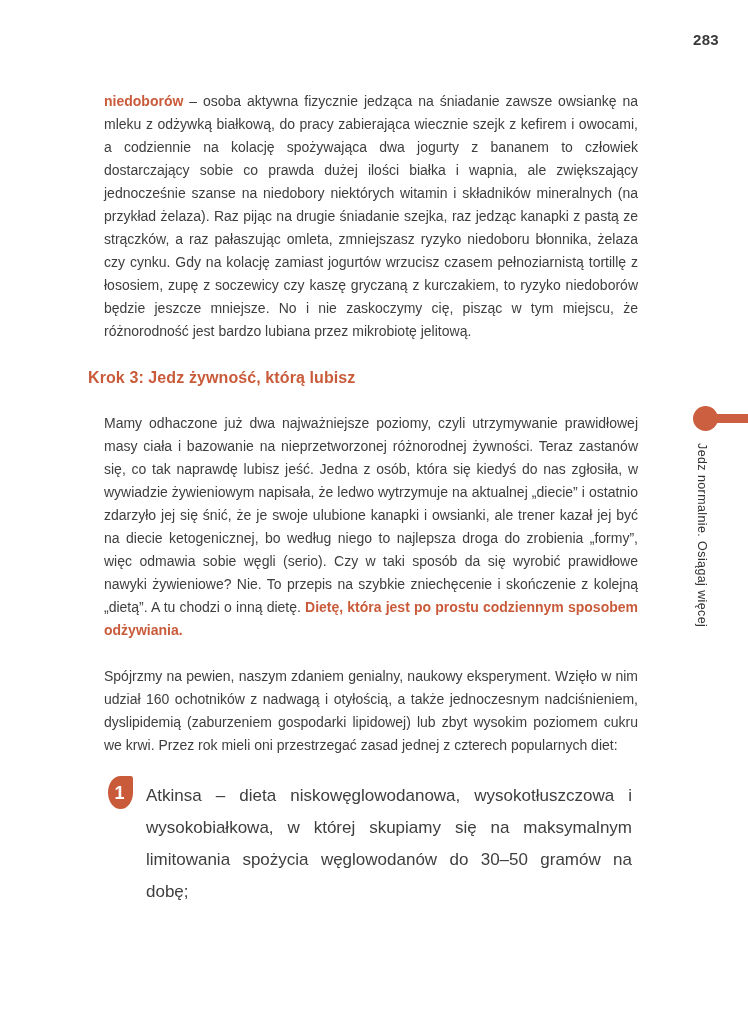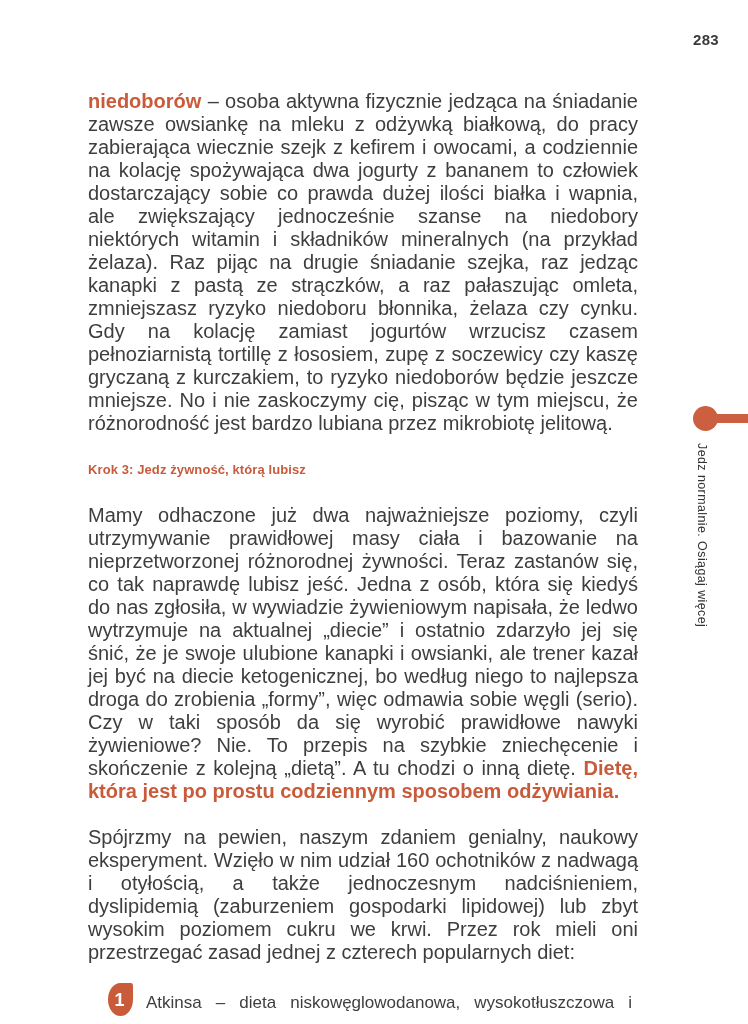--- a/index.html
+++ b/index.html
@@ -21,32 +21,32 @@
     letter-spacing: 0.3px;
     color: #3a3a3a;
   }
   .content {
     position: absolute;
     left: 88px;
     top: 90px;
     width: 550px;
   }
   .content p {
-    margin: 0 0 23px 0;
-    font-size: 20px;
+    margin: 0 0 23px 16px;
+    font-size: 14px;
     line-height: 23px;
     text-align: justify;
     hyphens: auto;
     -webkit-hyphens: auto;
   }
   .lead-word { font-weight: 700; color: #c95b3b; }
   .emphasis { font-weight: 700; color: #c95b3b; }
   h2.section-heading {
     margin: 0 0 22px 0;
-    font-size: 13px;
+    font-size: 16px;
     line-height: 24px;
     font-weight: 700;
     color: #c95b3b;
     letter-spacing: 0.1px;
   }
   .list-item {
     display: flex;
     align-items: flex-start;
     margin: 14px 0 0 20px;
   }

